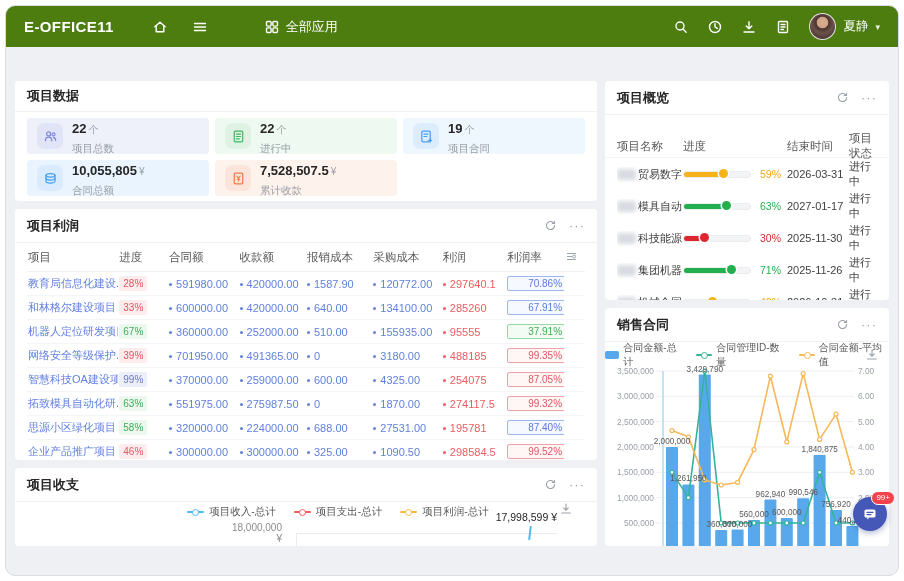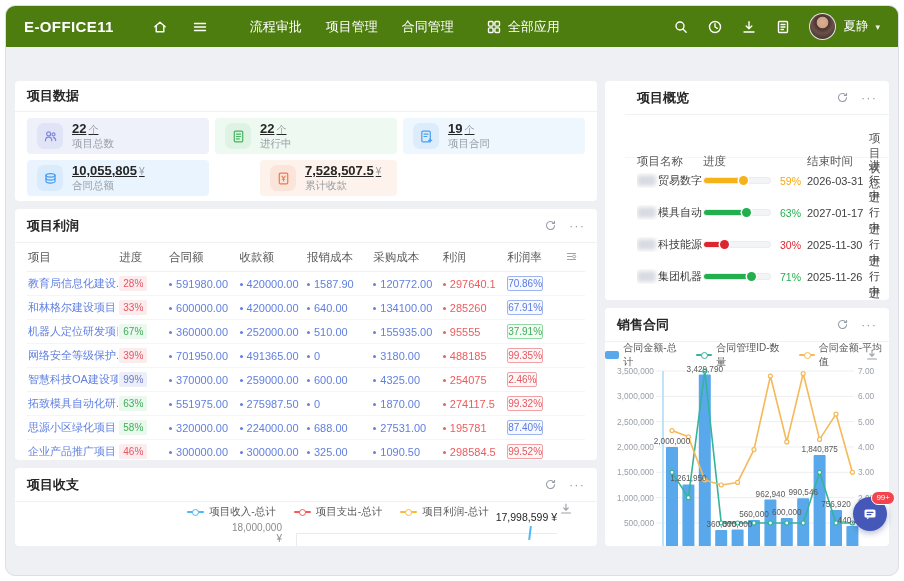--- a/index.html
+++ b/index.html
@@ -33,59 +33,59 @@
   .hicons{display:flex;align-items:center;gap:12px;color:#9aa0a8;}
   .hicons svg{width:13px;height:13px;stroke:#9aa0a8;fill:none;stroke-width:1.3;stroke-linecap:round;stroke-linejoin:round;cursor:pointer;}
   .more{font-size:13px;letter-spacing:1px;color:#9aa0a8;line-height:10px;cursor:pointer;}
   
   .p-data{height:120px;}
   .p-data .phead{height:30px;}
   .stat-grid{display:grid;grid-template-columns:1fr 1fr 1fr;gap:6px;padding:6px 12px;}
   .stat-card{height:36px;border-radius:4px;display:flex;align-items:center;gap:9px;padding:0 10px;cursor:pointer;}
   .stat-icon{width:26px;height:26px;border-radius:7px;display:inline-flex;align-items:center;justify-content:center;flex:0 0 26px;}
   .stat-icon svg{width:15px;height:15px;stroke:currentColor;fill:none;stroke-width:1.3;stroke-linecap:round;stroke-linejoin:round;}
-  .stat-val{font-size:13px;color:#262626;line-height:14px;white-space:nowrap;text-decoration:underline;}
+  .stat-val{font-size:13px;color:#262626;line-height:24px;white-space:nowrap;}
   .stat-val b{font-weight:bold;}
   .stat-val i{font-style:normal;font-size:10px;color:#9aa0a8;margin-left:2px;}
   .stat-lbl{font-size:10.5px;color:#9aa0a8;line-height:13px;white-space:nowrap;}
   
   .p-profit{height:251px;}
   table.profit{border-collapse:collapse;table-layout:fixed;width:558px;margin:0 12px;font-size:11px;}
   table.profit th{height:26px;text-align:left;color:#595959;font-weight:normal;font-size:11.5px;
                   border-bottom:1px solid #f0f1f3;white-space:nowrap;}
   table.profit td{height:21px;border-bottom:1px solid #f4f5f7;white-space:nowrap;overflow:hidden;}
   .proj{color:#6180e0;font-size:11px;cursor:pointer;}
   .dot{display:inline-block;width:3px;height:3px;border-radius:50%;background:currentColor;vertical-align:2px;margin-right:4px;}
   .num{color:#6180e0;}
   .num.red{color:#ee5b5e;}
   .pbadge{display:inline-block;border-radius:2px;padding:0 4px;font-size:10px;line-height:15px;}
   .tone-red{background:#fdecee;color:#e25762;}
   .tone-green{background:#eaf8ee;color:#3fae58;}
   .tone-blue{background:#eceffa;color:#6b77c9;text-align:center;}
-  .rate{display:inline-block;border-radius:2px;border:1px solid;padding:0 0;font-size:10px;line-height:13px;}
+  .rate{display:inline-block;border-radius:2px;border:1px solid;padding:0 20px;font-size:10px;line-height:13px;}
   .rate-blue{border-color:#9db4ee;color:#5b7ae0;background:#f6f9ff;}
   .rate-green{border-color:#93d7a4;color:#3fae58;background:#f3fbf5;}
   .rate-red{border-color:#f2a0a6;color:#e25762;background:#fff6f6;}
   .cfgicon svg{width:13px;height:13px;stroke:#9aa0a8;fill:none;stroke-width:1.2;cursor:pointer;}
   
   .p-balance{height:78px;}
   .bal-body{position:relative;height:45px;}
   .bal-legend{position:absolute;left:0;right:0;top:3px;display:flex;justify-content:center;gap:18px;padding-left:64px;}
   .lg-item{display:flex;align-items:center;gap:5px;font-size:10.5px;color:#595959;cursor:pointer;}
   .lg-line{position:relative;width:17px;height:2px;border-radius:1px;}
   .lg-line i{position:absolute;left:5px;top:-2.5px;width:5px;height:5px;border-radius:50%;background:#fff;border:1.5px solid;}
   .bal-axis-label{position:absolute;left:211px;top:20px;width:56px;text-align:right;font-size:10px;color:#8c8c8c;}
   .bal-grid{position:absolute;left:281px;right:40px;top:31px;height:1px;background:#e9ebef;}
   .bal-vaxis{position:absolute;left:281px;top:31px;width:1px;height:14px;background:#e9ebef;}
   .bal-point-label{position:absolute;right:40px;top:9px;font-size:10.5px;color:#262626;}
   .bal-tick{position:absolute;right:66px;top:24px;width:2px;height:14px;background:#4db8f5;transform:rotate(7deg);}
   .dl{position:absolute;right:24px;top:0;}
   .dl svg{width:14px;height:14px;stroke:#9aa0a8;fill:none;stroke-width:1.3;stroke-linecap:round;cursor:pointer;}
   
-  .p-overview{height:219px;padding-left:20px;}
+  .p-overview{height:219px;}
   .ov-head{display:grid;grid-template-columns:66px 104px 62px 1fr;padding:0 12px;height:26px;align-items:center;
            color:#595959;font-size:11.5px;border-bottom:1px solid #f4f5f7;margin-top:16px;}
   .ov-row{display:grid;grid-template-columns:66px 104px 62px 1fr;padding:0 12px;height:32px;align-items:center;}
   .ov-name{display:flex;align-items:center;gap:2px;font-size:11px;color:#404040;white-space:nowrap;overflow:hidden;}
   .blurred{display:inline-block;width:19px;height:11px;border-radius:2px;background:#b9bdc9;filter:blur(2px);opacity:.55;flex:0 0 19px;}
   .ov-prog{display:flex;align-items:center;gap:6px;}
   .track{position:relative;width:66px;height:5px;border-radius:3px;background:#f3f4f6;border:1px solid #ececee;}
   .fill{position:absolute;left:0;top:0;height:5px;border-radius:3px;}
   .knob{position:absolute;top:-2.5px;width:9px;height:9px;border-radius:50%;box-shadow:0 0 0 1.5px #fff;}
   .pct{font-size:10.5px;width:24px;text-align:right;}
@@ -121,25 +121,20 @@
       <svg viewBox="0 0 16 16">
           <path d="M2.8 7.8L8 3.2l5.2 4.6"></path>
           <path d="M4.2 7v5.8h7.6V7"></path>
         </svg>
     </span>
     <span class="nicon">
       <svg viewBox="0 0 16 16">
           <path d="M2.5 4.5h11M2.5 8h11M2.5 11.5h11"></path>
         </svg>
     </span>
-    <nav class="navitems">
-      <span class="navitem">流程审批</span>
-      <span class="navitem">项目管理</span>
-      <span class="navitem">合同管理</span>
-    </nav>
     <span class="allapps">
       <span class="nicon">
         <svg viewBox="0 0 16 16">
             <rect x="2.5" y="2.5" width="4.6" height="4.6" rx="1"></rect>
             <rect x="8.9" y="2.5" width="4.6" height="4.6" rx="1"></rect>
             <rect x="2.5" y="8.9" width="4.6" height="4.6" rx="1"></rect>
             <rect x="8.9" y="8.9" width="4.6" height="4.6" rx="1"></rect>
           </svg>
       </span>
       <span>全部应用</span>
@@ -230,21 +225,21 @@
                   <ellipse cx="8" cy="4.6" rx="4.8" ry="1.9"></ellipse>
                   <path d="M3.2 4.6v3.2c0 1 2.1 1.9 4.8 1.9s4.8-.9 4.8-1.9V4.6"></path>
                   <path d="M3.2 7.8V11c0 1 2.1 1.9 4.8 1.9s4.8-.9 4.8-1.9V7.8"></path>
                 </svg>
               </span>
               <div class="stat-body">
                 <div class="stat-val"><b>10,055,805</b><i>¥</i></div>
                 <div class="stat-lbl">合同总额</div>
               </div>
             </div>
-            <div class="stat-card" style="background: rgb(253, 242, 236); margin-left: 45px;">
+            <div class="stat-card" style="background: rgb(253, 242, 236);">
               <span class="stat-icon" style="background: rgb(251, 229, 218); color: rgb(240, 122, 74);">
                 <svg viewBox="0 0 16 16">
                   <rect x="3.5" y="2.2" width="9" height="11.6" rx="1.2"></rect>
                   <path d="M6.2 5.4L8 7.6l1.8-2.2M8 7.6v3M6.6 8.7h2.8" stroke-width="1.1"></path>
                 </svg>
               </span>
               <div class="stat-body">
                 <div class="stat-val"><b>7,528,507.5</b><i>¥</i></div>
                 <div class="stat-lbl">累计收款</div>
               </div>
@@ -339,21 +334,21 @@
                 <td></td>
               </tr>
               <tr>
                 <td><span class="proj">智慧科技OA建设项目</span></td>
                 <td><span class="pbadge tone-blue">99%</span></td>
                 <td><span class="num"><span class="dot"></span>370000.00</span></td>
                 <td><span class="num"><span class="dot"></span>259000.00</span></td>
                 <td><span class="num"><span class="dot"></span>600.00</span></td>
                 <td><span class="num"><span class="dot"></span>4325.00</span></td>
                 <td><span class="num red"><span class="dot"></span>254075</span></td>
-                <td><span class="rate rate-red">2.46%</span></td>
+                <td><span class="rate rate-red">87.05%</span></td>
                 <td></td>
               </tr>
               <tr>
                 <td><span class="proj">拓致模具自动化研...</span></td>
                 <td><span class="pbadge tone-green">63%</span></td>
                 <td><span class="num"><span class="dot"></span>551975.00</span></td>
                 <td><span class="num"><span class="dot"></span>275987.50</span></td>
                 <td><span class="num"><span class="dot"></span>0</span></td>
                 <td><span class="num"><span class="dot"></span>1870.00</span></td>
                 <td><span class="num red"><span class="dot"></span>274117.5</span></td>

